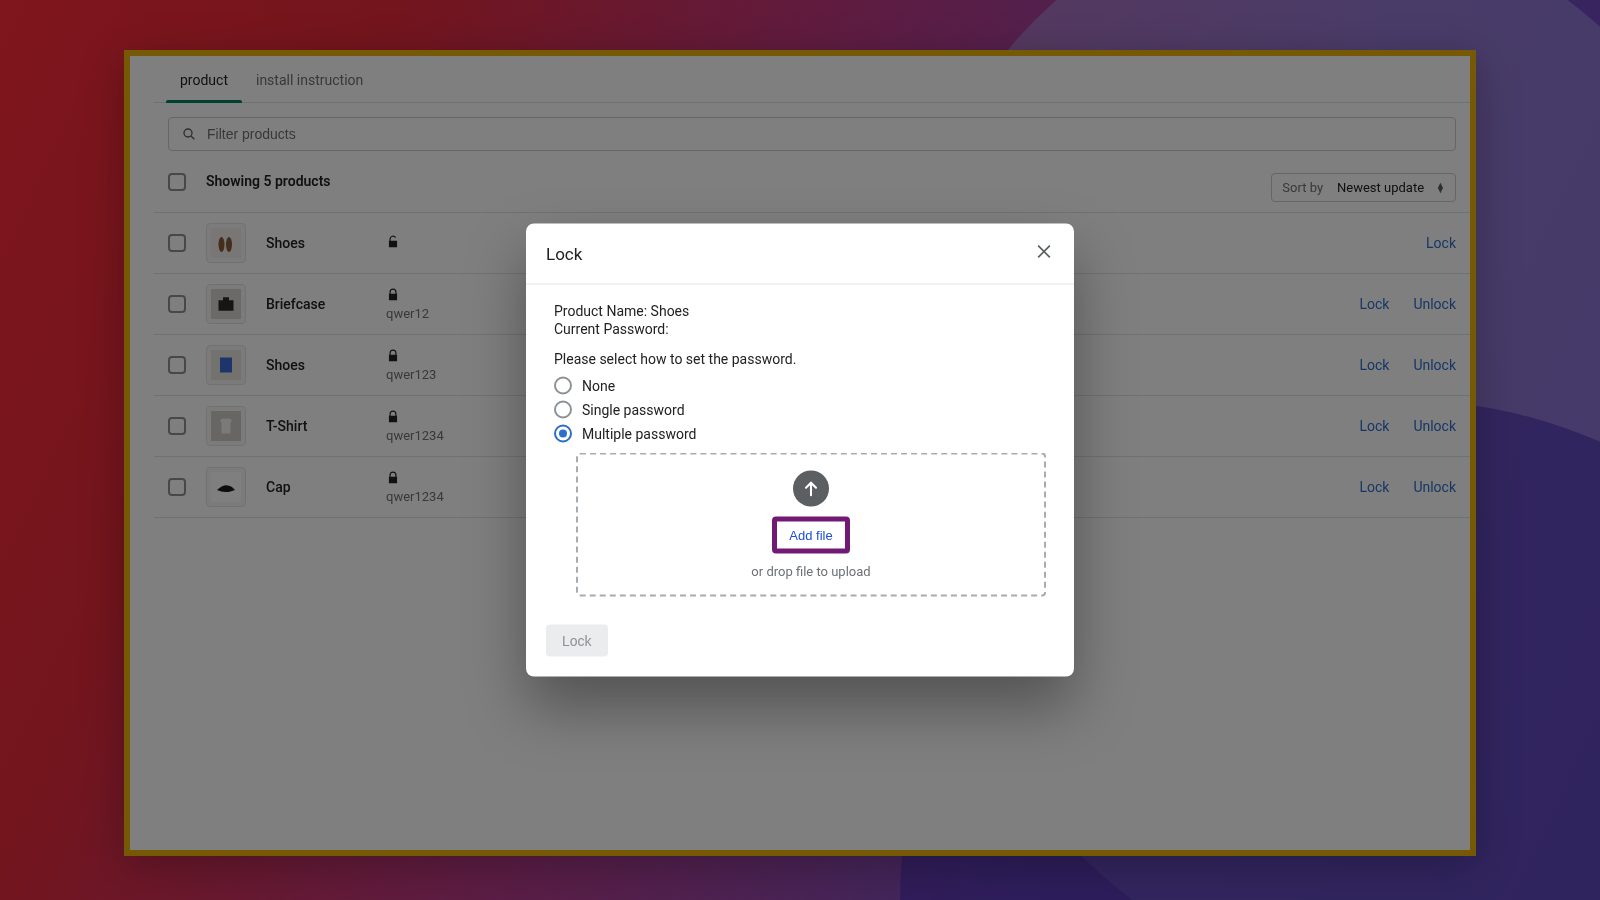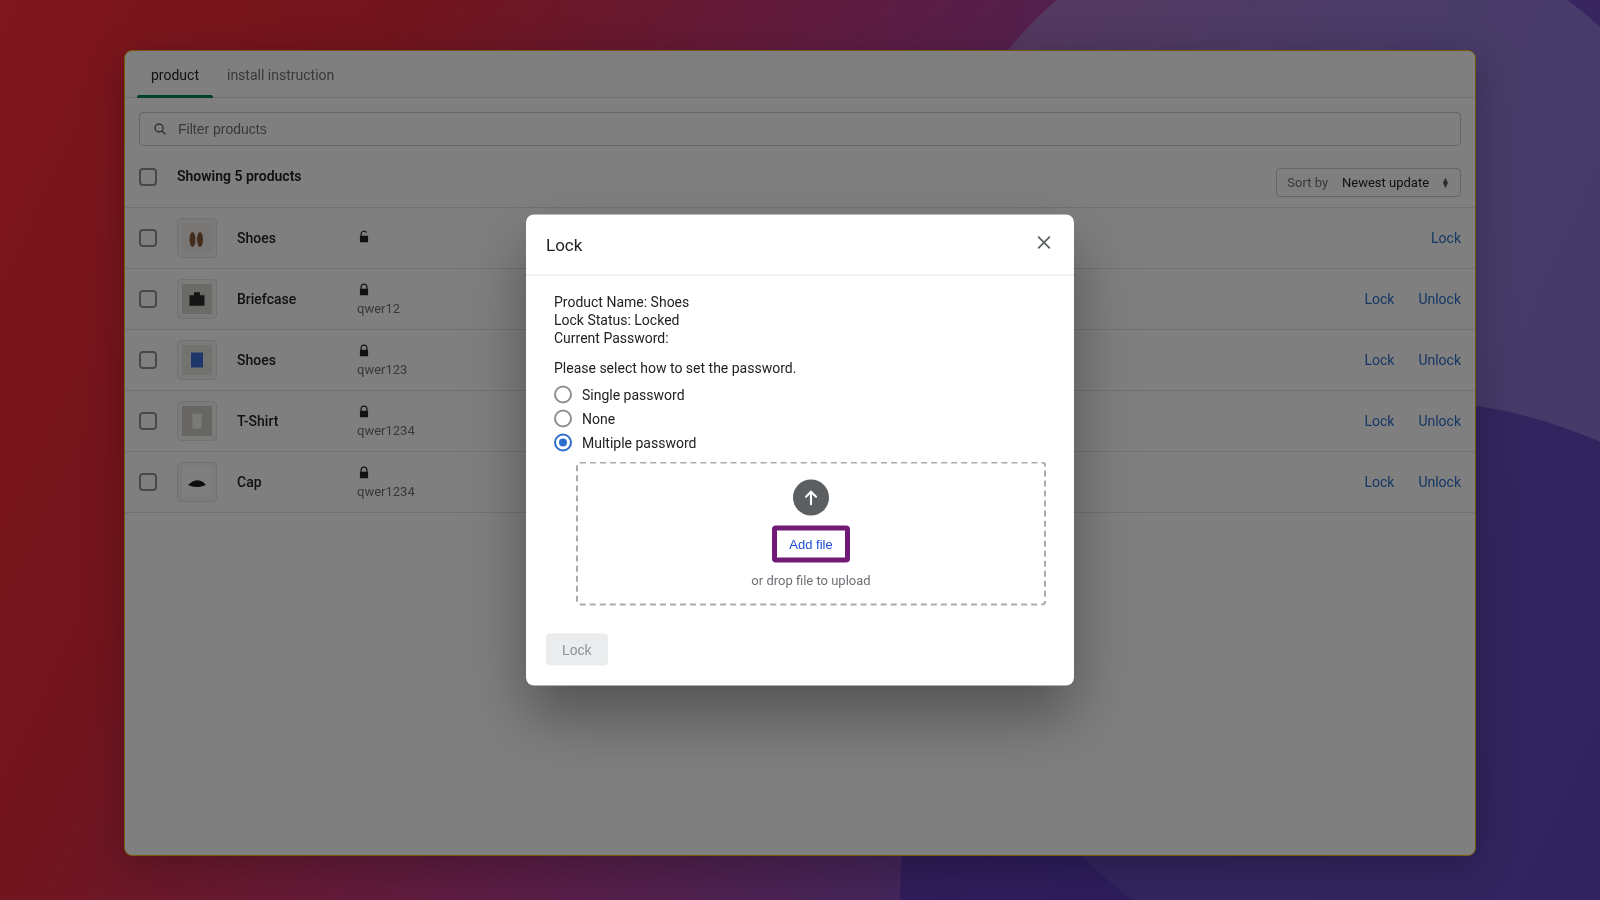--- a/index.html
+++ b/index.html
@@ -20,24 +20,25 @@
     background:#4a2fb0;
     border-radius:50%;
     opacity:0.6;
   }
 
   .panel {
     position: absolute;
     left: 124px; top: 50px;
     width: 1352px; height: 806px;
     background: #fff;
-    border-radius: 8px;
-    border:1px solid #eab308;
+    border-radius: 0;
+    border:6px solid #eab308;
     box-shadow: 0 10px 40px rgba(0,0,0,0.25);
     overflow: hidden;
+    padding-left: 24px;
   }
 
   
   .tabs { display:flex; border-bottom:1px solid #e1e3e5; padding: 0 12px; }
   .tab { padding: 16px 14px 14px; font-size:14px; color:#6d7175; cursor:pointer; position:relative; }
   .tab.active { color:#202223; }
   .tab.active::after { content:""; position:absolute; left:0; right:0; bottom:-1px; height:3px; background:#008060; border-radius:2px 2px 0 0; }
 
   
   .filter-row { padding: 14px 14px 12px; }
@@ -254,34 +255,31 @@
           <line x1="5" y1="5" x2="19" y2="19"></line>
           <line x1="19" y1="5" x2="5" y2="19"></line>
         </svg>
     </div>
   </div>
   <div class="modal-body">
     <div class="info-line">
       <span>Product Name:</span> <span>Shoes</span>
     </div>
     <div class="info-line">
-      <span>Lock Status:</span> <span>Locked</span>
-    </div>
-    <div class="info-line">
       <span>Current Password:</span> <span></span>
     </div>
     <div class="prompt">Please select how to set the password.</div>
 
+    <div class="radio-row">
+      <div class="radio"></div>
+      <span>None</span>
+    </div>
     <div class="radio-row">
       <div class="radio"></div>
       <span>Single password</span>
-    </div>
-    <div class="radio-row">
-      <div class="radio"></div>
-      <span>None</span>
     </div>
     <div class="radio-row">
       <div class="radio sel"></div>
       <span>Multiple password</span>
     </div>
 
     <div class="dropzone">
       <div class="up-circle">
         <svg width="20" height="20" viewBox="0 0 24 24" fill="none" stroke="currentColor" stroke-width="2.5" stroke-linecap="round" stroke-linejoin="round">
             <line x1="12" y1="20" x2="12" y2="5"></line>

